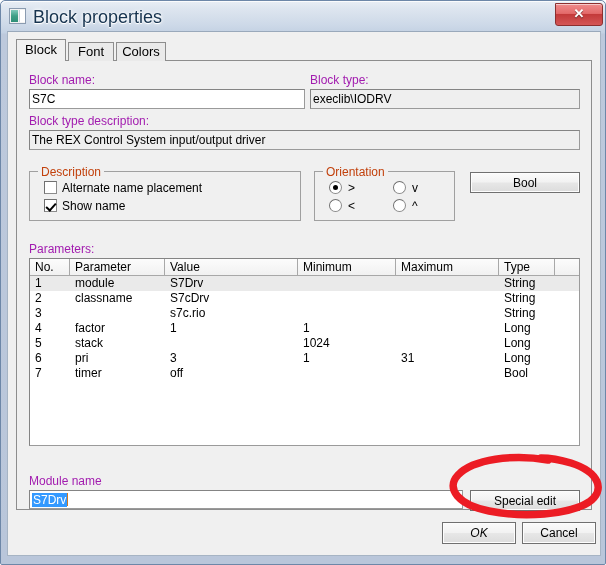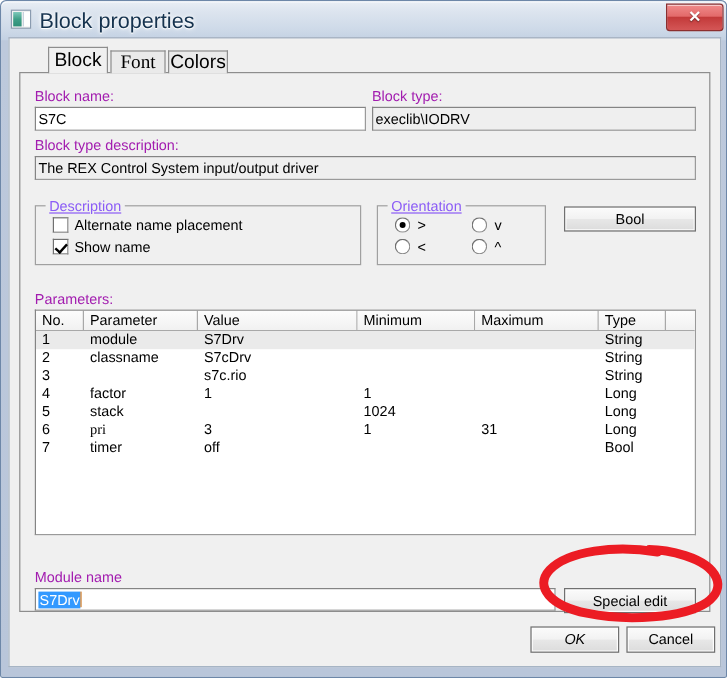--- a/index.html
+++ b/index.html
@@ -111,41 +111,40 @@
     position: absolute;
     left: 8px; top: 7px;
     width: 576px; height: 22px;
   }
   .tab {
     position: absolute;
     box-sizing: border-box;
     background: #f0f0f0;
     border: 1px solid #8d8d8d;
     border-bottom: none;
-    font-size: 16px;
+    font-size: 13px;
     text-align: center;
     color: #000;
     cursor: pointer;
     padding-top: 2px;
-    margin-left: 24px;
   }
   .tab.active {
     top: 0px; height: 22px;
     background: #f0f0f0;
     z-index: 3;
     font-weight: normal;
   }
   .tab.inactive {
     top: 3px; height: 19px;
     background: #eaeaea;
     z-index: 1;
     padding-top: 1px;
   }
   .tab-block { left: 0; width: 50px; }
-  .tab-font  { left: 52px; width: 46px; font-family: Liberation Serif, serif; }
+  .tab-font  { left: 52px; width: 46px; }
   .tab-colors{ left: 100px; width: 50px; }
 
   .tabpage {
     position: absolute;
     left: 8px; top: 28px;
     width: 576px; height: 450px;
     background: #f0f0f0;
     border: 1px solid #8d8d8d;
     box-sizing: border-box;
   }
@@ -193,23 +192,22 @@
     position: absolute;
     box-sizing: border-box;
     border: 1px solid #a0a0a0;
   }
   .group-title {
     position: absolute;
     top: -7px; left: 8px;
     background: #f0f0f0;
     padding: 0 3px;
     font-size: 12px;
-    color: #8b5cf6;
-    white-space: nowrap;
-    text-decoration: underline;
+    color: #c2410c;
+    white-space: nowrap;
   }
 
   .chk-row { position: absolute; font-size: 12px; white-space: nowrap; cursor: pointer; }
   .chkbox {
     display: inline-block;
     width: 13px; height: 13px;
     box-sizing: border-box;
     border: 1px solid #8b8b8b;
     border-top-color: #707070; border-left-color: #707070;
     background: #fff;
@@ -432,21 +430,21 @@
         </div>
         <div class="grow">
           <div class="gcell" style="left:0px;   width:40px;">5</div>
           <div class="gcell" style="left:40px;  width:95px;">stack</div>
           <div class="gcell" style="left:268px; width:98px;">1024</div>
           <div class="gcell" style="left:366px; width:103px;"></div>
           <div class="gcell" style="left:469px; width:82px;">Long</div>
         </div>
         <div class="grow">
           <div class="gcell" style="left:0px;   width:40px;">6</div>
-          <div class="gcell" style="left:40px;  width:95px;font-family:Liberation Serif, serif;">pri</div>
+          <div class="gcell" style="left:40px;  width:95px;">pri</div>
           <div class="gcell" style="left:135px; width:133px;">3</div>
           <div class="gcell" style="left:268px; width:98px;">1</div>
           <div class="gcell" style="left:366px; width:103px;">31</div>
           <div class="gcell" style="left:469px; width:82px;">Long</div>
         </div>
         <div class="grow">
           <div class="gcell" style="left:0px;   width:40px;">7</div>
           <div class="gcell" style="left:40px;  width:95px;">timer</div>
           <div class="gcell" style="left:135px; width:133px;">off</div>
           <div class="gcell" style="left:268px; width:98px;"></div>

